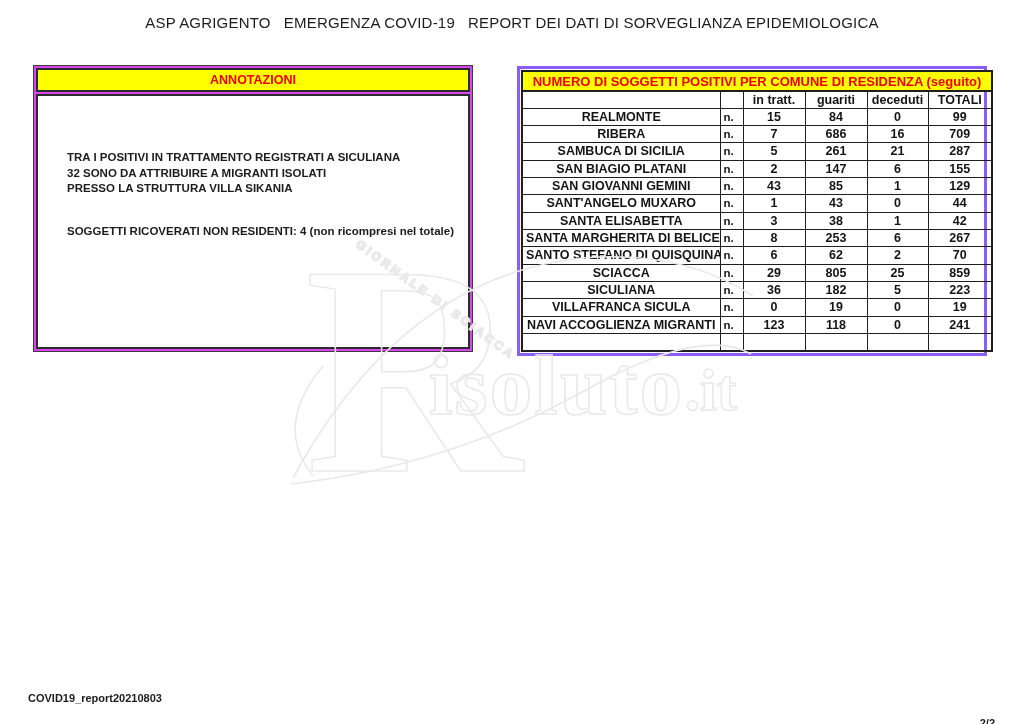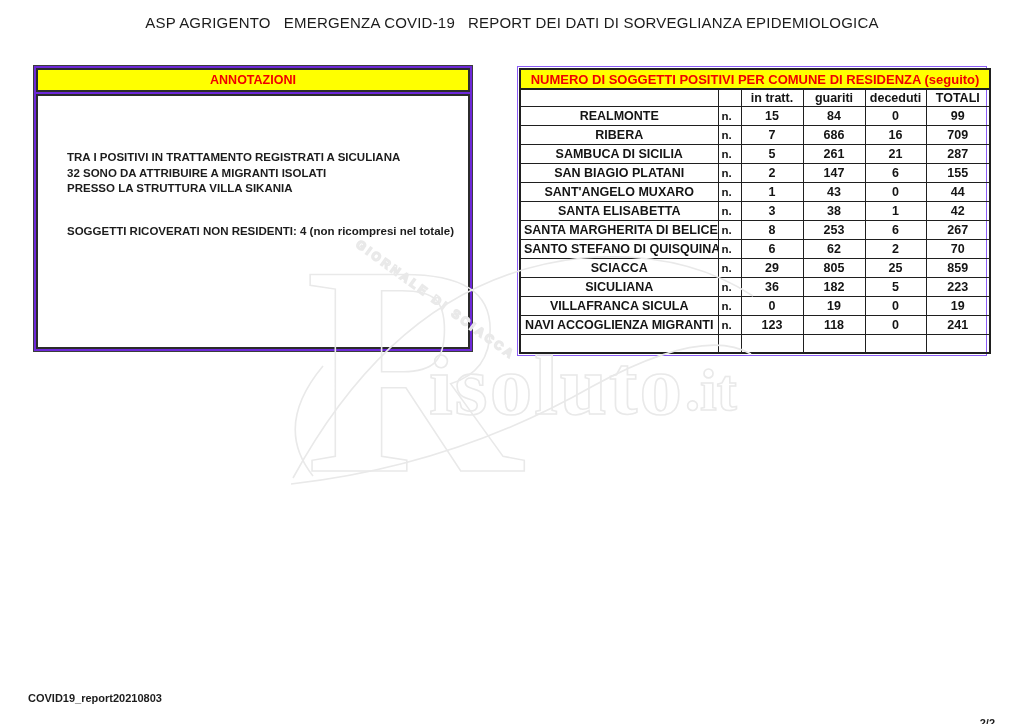--- a/index.html
+++ b/index.html
@@ -8,39 +8,39 @@
     font-family:"Liberation Sans",sans-serif;color:#1f1f1f;overflow:hidden;
   }
   .page-title{
     position:absolute;top:14px;left:0;width:1024px;text-align:center;
     font-size:15px;font-weight:normal;color:#1c1c1c;white-space:pre;letter-spacing:.2px;
   }
   
   .annotations-box{
     position:absolute;left:33px;top:65px;width:440px;height:287px;
     border:1px solid #3c3c3c;padding:2px;box-sizing:border-box;
-    display:flex;flex-direction:column;background:#6d28d9;
+    display:flex;flex-direction:column;background:#d946ef;
   }
   .annotations-box .box-header{
     border:2px solid #2b2b2b;background:#ffff00;color:#f00000;
     font-size:12.5px;font-weight:bold;text-align:center;
     height:20px;line-height:20px;flex:0 0 auto;
   }
   .annotations-box .box-body{
     border:2px solid #2b2b2b;margin-top:2px;flex:1 1 auto;
     padding:54px 10px 0 29px;box-sizing:border-box;background:#fff;
   }
   .box-body p{
     margin:0;font-size:11.5px;font-weight:bold;line-height:15.5px;color:#1c1c1c;
   }
   .box-body p.note{margin-top:27px;}
   
   .table-box{
     position:absolute;left:517px;top:66px;width:470px;height:290px;
-    border:1px solid #8b5cf6;padding:1px;box-sizing:border-box;background:#fff;
+    border:3px solid #8b5cf6;padding:1px;box-sizing:border-box;background:#fff;
   }
   table.comuni{
     border-collapse:collapse;width:100%;height:100%;table-layout:fixed;
     font-size:12.5px;font-weight:bold;color:#141414;
   }
   table.comuni th,table.comuni td{
     border:1px solid #1f1f1f;padding:0 3px;overflow:hidden;white-space:nowrap;
     height:17px;box-sizing:border-box;
   }
   table.comuni .table-title{
@@ -130,20 +130,28 @@
         </tr>
         <tr>
           <td class="c-comune">SAN BIAGIO PLATANI</td>
           <td class="c-n">n.</td>
           <td class="c-num">2</td>
           <td class="c-num">147</td>
           <td class="c-num">6</td>
           <td class="c-num">155</td>
         </tr>
         <tr>
+          <td class="c-comune">SAN GIOVANNI GEMINI</td>
+          <td class="c-n">n.</td>
+          <td class="c-num">43</td>
+          <td class="c-num">85</td>
+          <td class="c-num">1</td>
+          <td class="c-num">129</td>
+        </tr>
+        <tr>
           <td class="c-comune">SANT'ANGELO MUXARO</td>
           <td class="c-n">n.</td>
           <td class="c-num">1</td>
           <td class="c-num">43</td>
           <td class="c-num">0</td>
           <td class="c-num">44</td>
         </tr>
         <tr>
           <td class="c-comune">SANTA ELISABETTA</td>
           <td class="c-n">n.</td>

